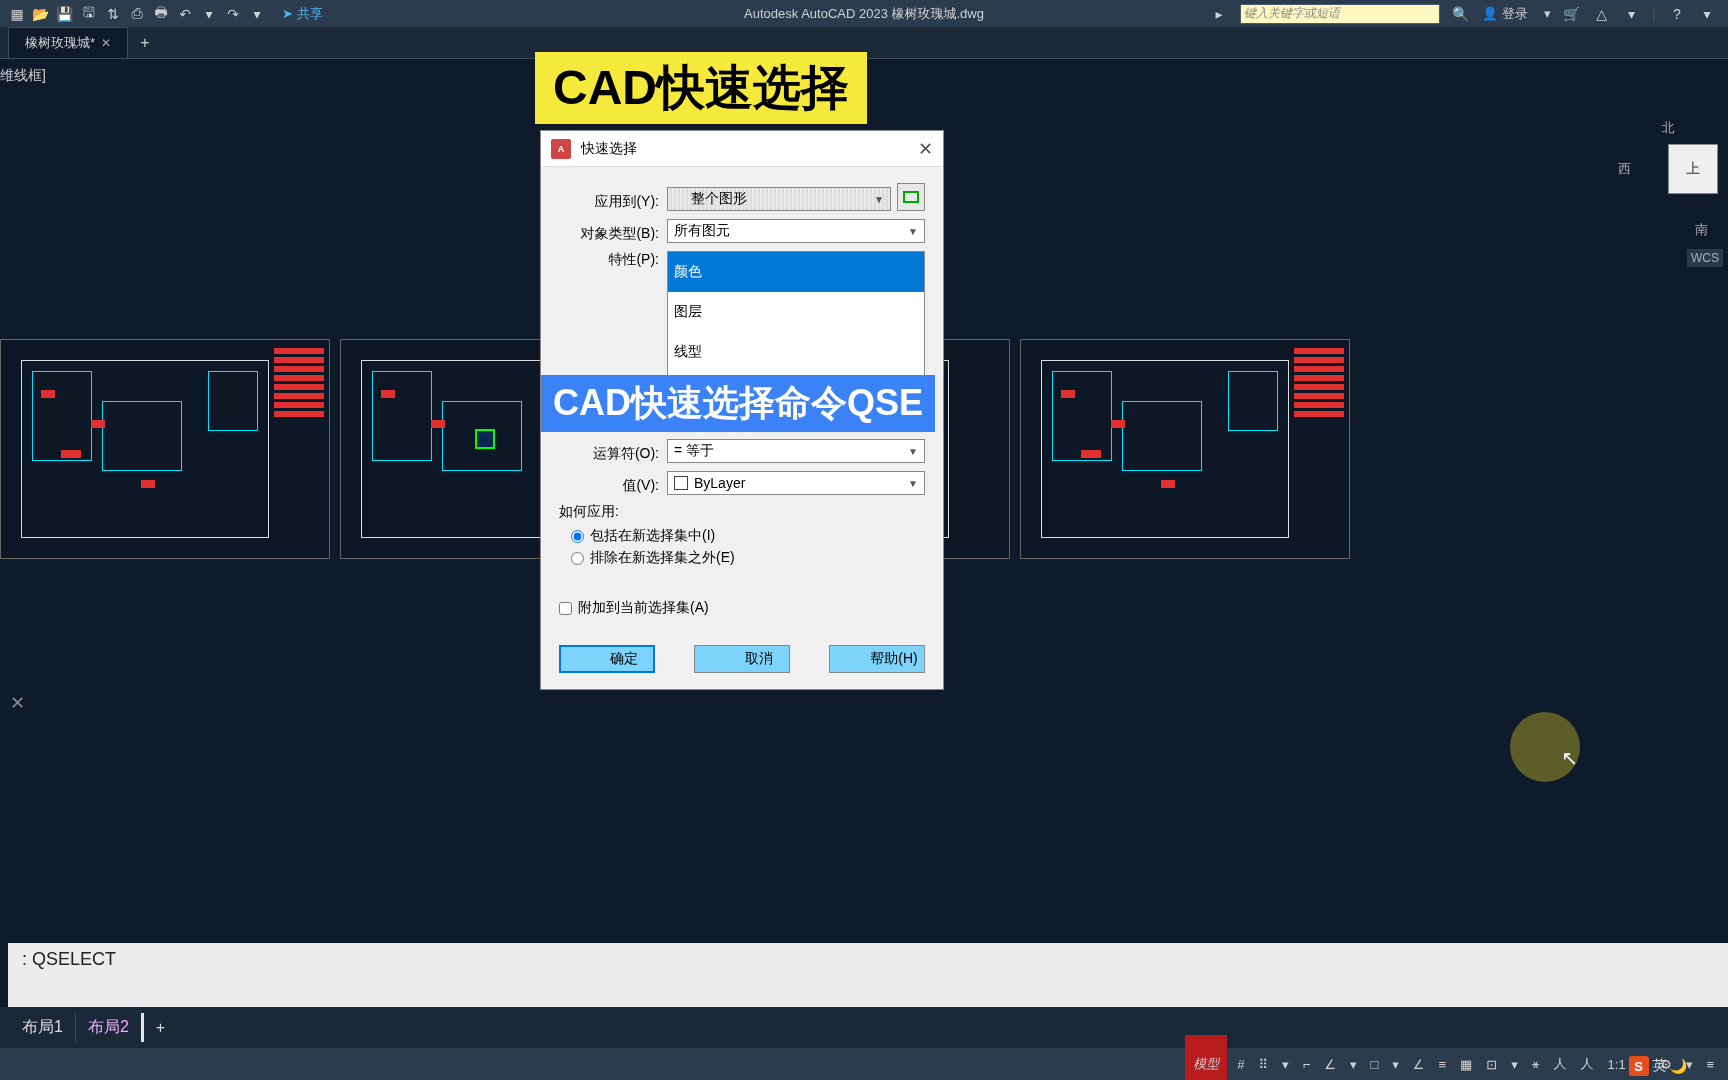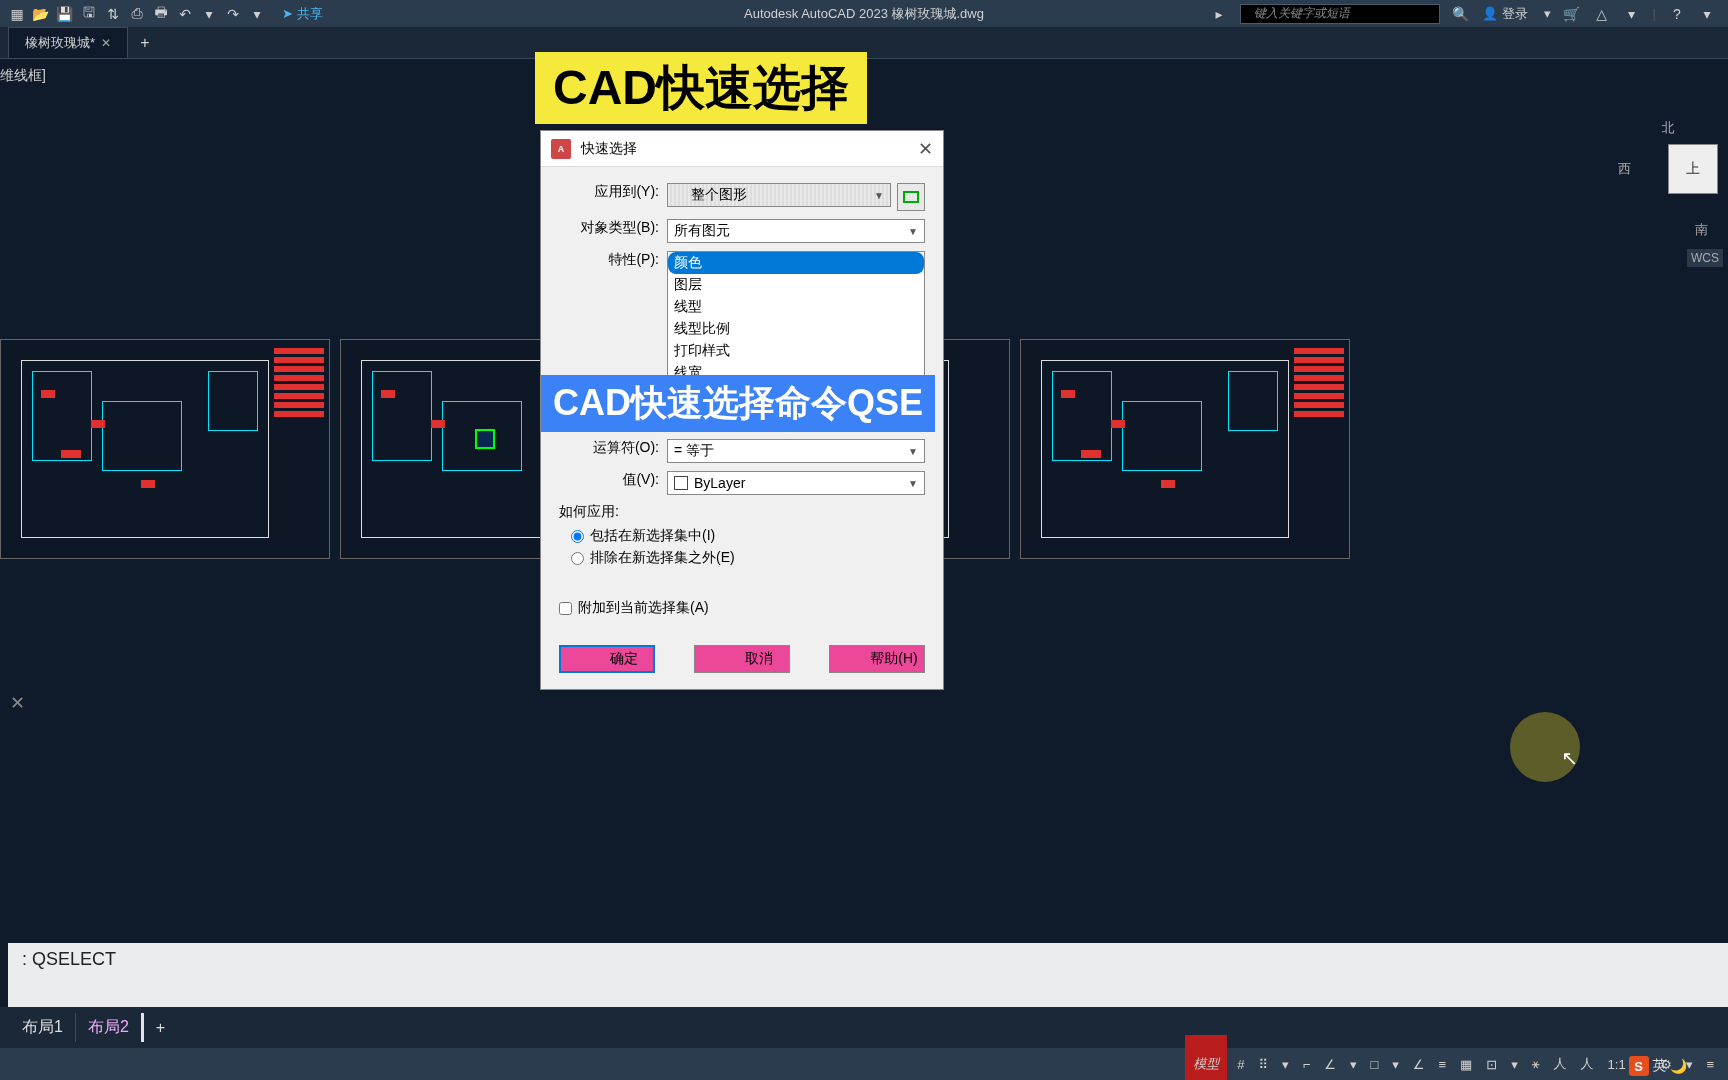--- a/index.html
+++ b/index.html
@@ -3,21 +3,21 @@
 <meta charset="utf-8">
 <style>
 *{margin:0;padding:0;box-sizing:border-box;font-family:"Microsoft YaHei",Arial,sans-serif;}
 body{width:1728px;height:1080px;background:#0f1a2a;overflow:hidden;position:relative;}
 .titlebar{height:27px;background:#2b3c4e;display:flex;align-items:center;color:#d0d0d0;font-size:13px;}
 .tb-icons{display:flex;gap:6px;padding:0 8px;}
 .tb-icon{width:18px;height:18px;display:flex;align-items:center;justify-content:center;color:#d0d0d0;font-size:14px;}
 .tb-share{color:#4fb4f0;margin-left:10px;display:flex;align-items:center;gap:4px;}
 .tb-title{position:absolute;left:50%;transform:translateX(-50%);}
 .tb-right{margin-left:auto;display:flex;align-items:center;gap:12px;padding-right:12px;}
-.tb-search{background:#000000;border:1px solid #4a5a6a;width:200px;height:20px;padding:0 13px;color:#888;font-style:italic;font-size:12px;}
+.tb-search{background:#fef9c3;border:1px solid #4a5a6a;width:200px;height:20px;padding:0 3px;color:#888;font-style:italic;font-size:12px;}
 .tb-login{display:flex;align-items:center;gap:4px;}
 .tabbar{height:32px;background:#1a2838;display:flex;align-items:flex-end;padding-left:8px;border-bottom:1px solid #3a4a5a;}
 .tab{background:#0f1a2a;padding:6px 16px;color:#d0d0d0;font-size:13px;display:flex;align-items:center;gap:6px;border-top:1px solid #3a4a5a;border-left:1px solid #3a4a5a;border-right:1px solid #3a4a5a;margin-top:32px;}
 .tab-close{font-size:12px;color:#aaa;}
 .tab-plus{padding:6px 12px;color:#d0d0d0;font-size:16px;}
 .canvas{position:relative;height:680px;background:#0f1a2a;}
 .wireframe-label{position:absolute;top:8px;left:0;color:#d0d0d0;font-size:14px;}
 .viewcube{position:absolute;top:60px;right:10px;width:100px;height:100px;}
 .vc-face{position:absolute;}
 .vc-n{top:0;left:50%;transform:translateX(-50%);color:#aaa;font-size:13px;}
@@ -33,38 +33,38 @@
 .fp-mark{background:#e03030;position:absolute;}
 .fp-legend{position:absolute;right:5px;top:5px;width:50px;height:210px;}
 .fp-leg-item{height:6px;background:#e03030;margin:3px 0;}
 .banner-yellow{position:absolute;top:52px;left:535px;background:#f5e93c;color:#000;font-size:48px;font-weight:900;padding:4px 18px;z-index:5;}
 .banner-red{position:absolute;top:375px;left:541px;background:#3b82f6;color:#fff;font-size:36px;font-weight:bold;padding:4px 12px;z-index:15;}
 .dialog{position:absolute;top:130px;left:540px;width:404px;background:#f0f0f0;border:1px solid #888;z-index:10;font-size:14px;color:#000;}
 .dlg-title{height:36px;background:#fff;display:flex;align-items:center;padding:0 10px;border-bottom:1px solid #ddd;}
 .dlg-logo{width:20px;height:20px;background:#d04545;border-radius:2px;margin-right:10px;display:flex;align-items:center;justify-content:center;color:#fff;font-size:9px;font-weight:bold;}
 .dlg-close{margin-left:auto;font-size:18px;color:#555;cursor:pointer;}
 .dlg-body{padding:16px 18px;}
-.dlg-row{display:flex;align-items:flex-start;margin-bottom:8px;}
+.dlg-row{display:flex;align-items:flex-end;margin-bottom:8px;}
 .dlg-label{width:108px;text-align:right;padding-right:8px;}
 .dlg-select{flex:1;height:24px;border:1px solid #888;background:#fff;padding:0 6px;display:flex;align-items:center;justify-content:space-between;position:relative;}
 .dlg-select-arrow{font-size:10px;color:#555;}
 .dlg-pick-btn{width:28px;height:28px;border:1px solid #888;margin-left:6px;background:#e8e8e8;display:flex;align-items:center;justify-content:center;}
 .dlg-pick-inner{width:16px;height:12px;border:2px solid #0a0;}
 .dlg-listbox{flex:1;height:180px;border:1px solid #888;background:#fff;overflow:hidden;}
-.dlg-list-item{padding:2px 6px;font-size:14px;border-radius:8px;}
+.dlg-list-item{padding:11px 6px;font-size:14px;}
 .dlg-list-sel{background:#0078d7;color:#fff;}
 .dlg-value-row{display:flex;align-items:center;}
 .dlg-value-swatch{width:14px;height:14px;border:1px solid #444;margin-right:6px;}
 .dlg-group-label{margin-bottom:6px;margin-top:4px;}
 .dlg-radio{display:flex;align-items:center;margin-bottom:4px;padding-left:12px;}
 .dlg-radio input{margin-right:6px;}
 .dlg-check{display:flex;align-items:center;margin-top:32px;}
 .dlg-check input{margin-right:6px;}
 .dlg-buttons{display:flex;justify-content:space-between;padding:12px 18px 16px;}
-.dlg-btn{width:96px;height:28px;border:1px solid #888;background:#ec4899;display:flex;align-items:center;justify-content:center;padding-left:34px;}
+.dlg-btn{width:96px;height:28px;border:1px solid #888;background:#7dd3fc;display:flex;align-items:center;justify-content:center;padding-left:34px;}
 .dlg-btn-primary{border:2px solid #0078d7;}
 .closemark{position:absolute;bottom:25px;left:10px;color:#888;font-size:18px;}
 .cmdline{position:absolute;bottom:73px;left:8px;right:0;height:64px;background:#eaecee;}
 .cmd-text{padding:6px 14px;color:#222;font-size:18px;}
 .cmd-prompt{padding:6px 14px;color:#222;font-size:18px;border-top:1px solid #ccc;background:#f4f5f6;}
 .statusbar{position:absolute;bottom:0;left:0;right:0;height:32px;background:#2b3c4e;display:flex;align-items:center;color:#d0d0d0;font-size:13px;}
 .sb-right{margin-left:auto;display:flex;align-items:center;gap:6px;padding-right:10px;}
 .sb-item{padding:2px 4px;}
 .sb-model{background:#b91c1c;padding:20px 8px;font-style:italic;}
 .highlight-circle{position:absolute;bottom:298px;right:148px;width:70px;height:70px;background:rgba(170,160,40,0.5);border-radius:50%;z-index:2;}

